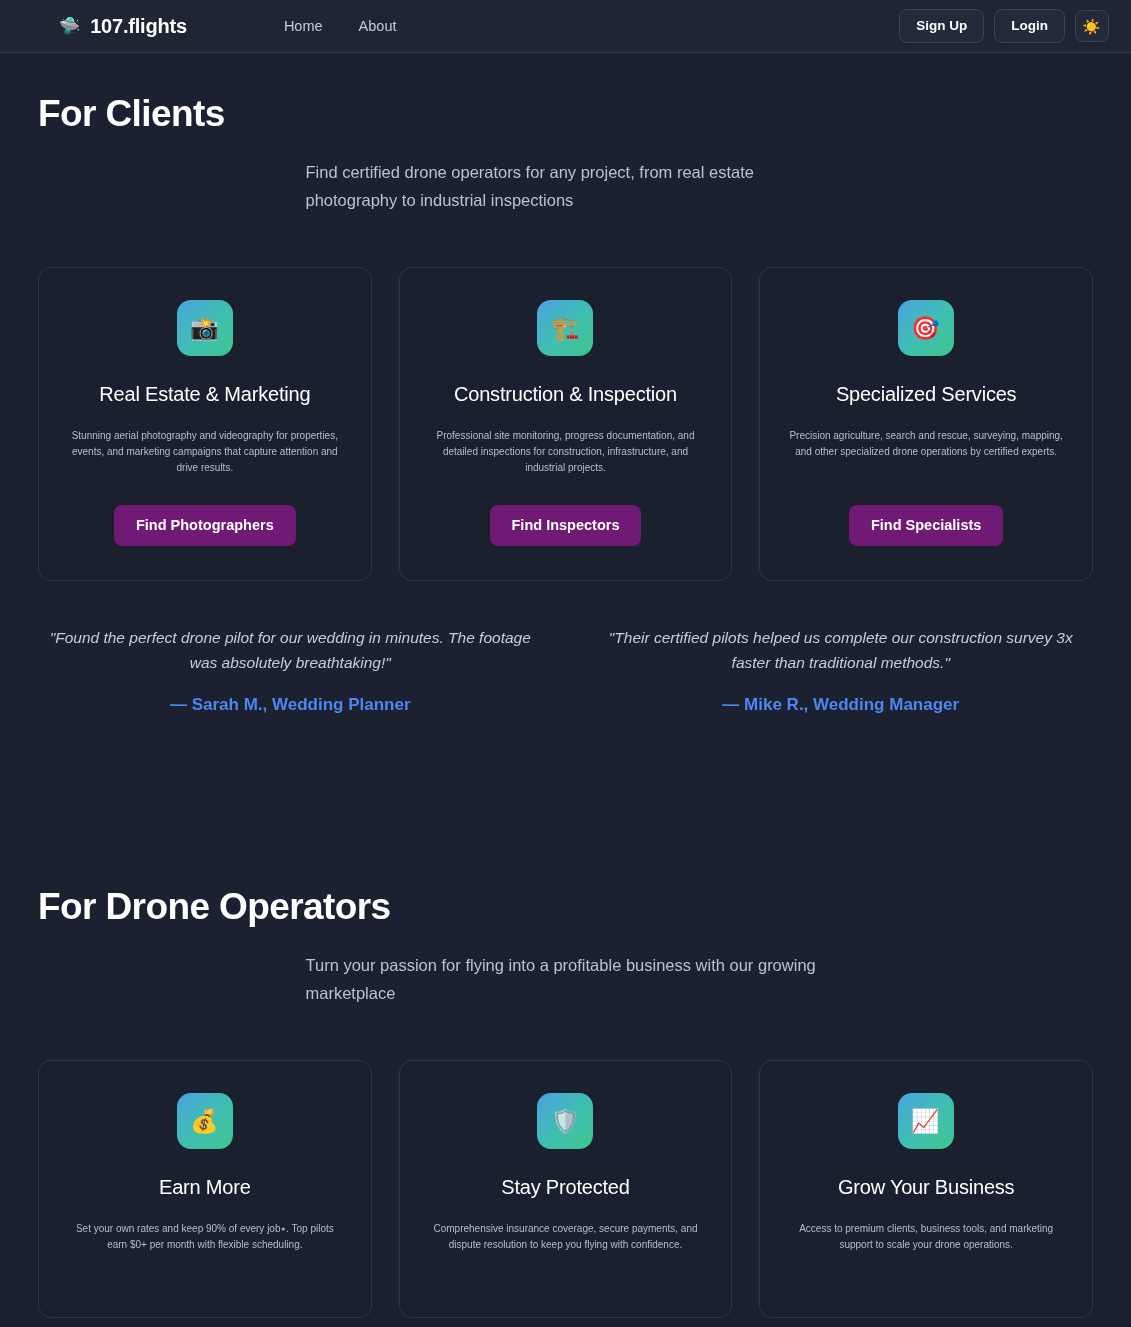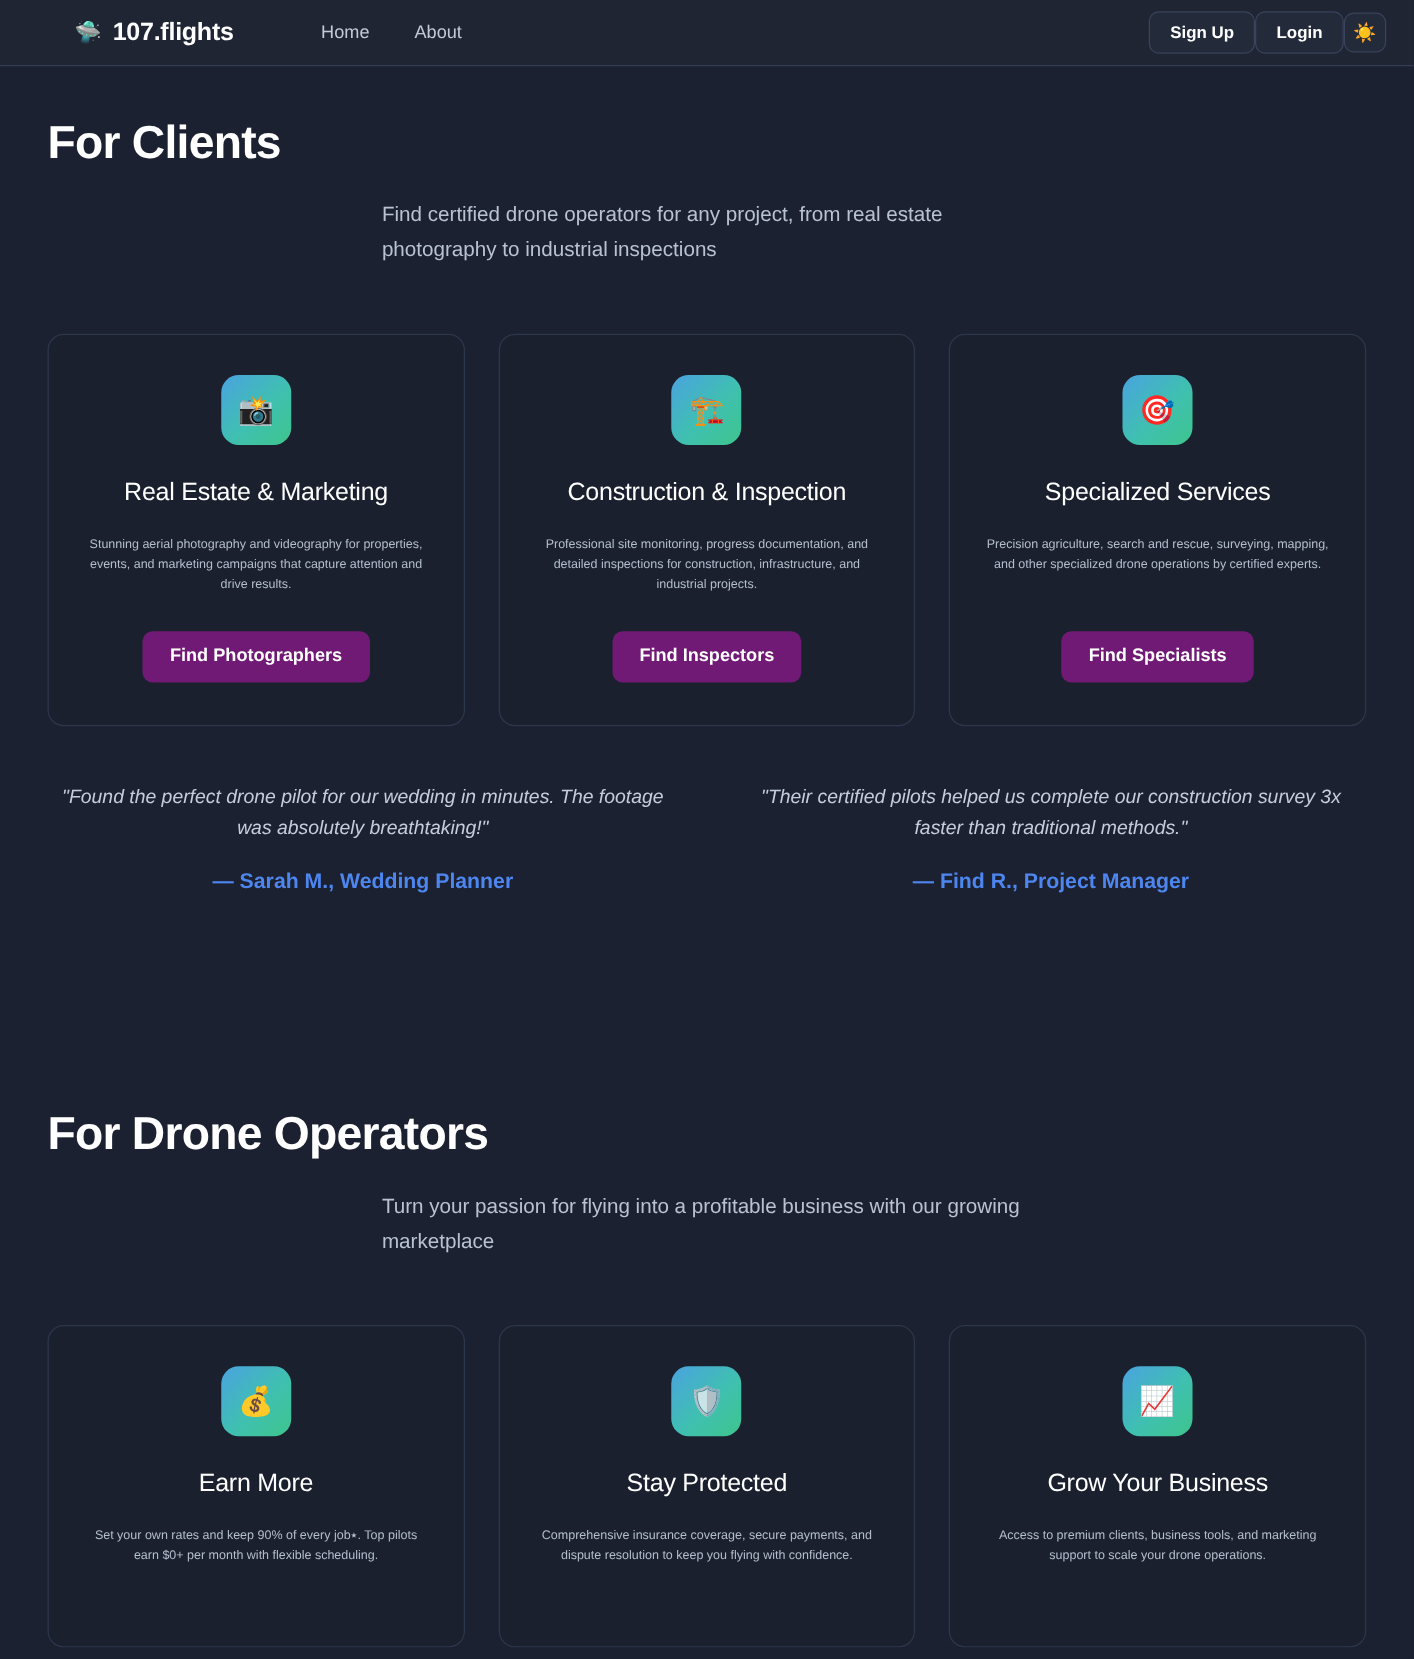--- a/index.html
+++ b/index.html
@@ -40,33 +40,34 @@
     font-size: 20px;
     font-weight: bold;
     color: #ffffff;
     letter-spacing: -0.2px;
   }
 
   .main-nav {
     display: flex;
     align-items: center;
     gap: 36px;
-    margin-left: 70px;
+    margin-left: 97px;
   }
   .nav-link {
     font-size: 14.5px;
     color: #c3cad8;
     text-decoration: none;
     cursor: pointer;
   }
 
   .header-actions {
     margin-left: auto;
     display: flex;
     align-items: center;
+    gap: 10px;
   }
   .ghost-btn {
     background: #232a3a;
     border: 1px solid #39435a;
     border-radius: 8px;
     color: #ffffff;
     font-size: 13.5px;
     font-weight: bold;
     font-family: "Liberation Sans", sans-serif;
     padding: 9px 16px;
@@ -260,21 +261,21 @@
 
   </div>
 
   <div class="testimonials">
     <div class="testimonial">
       <p class="testimonial-quote">"Found the perfect drone pilot for our wedding in minutes. The footage was absolutely breathtaking!"</p>
       <p class="testimonial-author">— Sarah M., Wedding Planner</p>
     </div>
     <div class="testimonial">
       <p class="testimonial-quote">"Their certified pilots helped us complete our construction survey 3x faster than traditional methods."</p>
-      <p class="testimonial-author">— Find R., Project Manager</p>
+      <p class="testimonial-author">— Mike R., Wedding Manager</p>
     </div>
   </div>
 
 </section>
 
 <div class="sections-gap"></div>
 
 <section class="section" id="operators-section">
 
   <div class="section-head">

